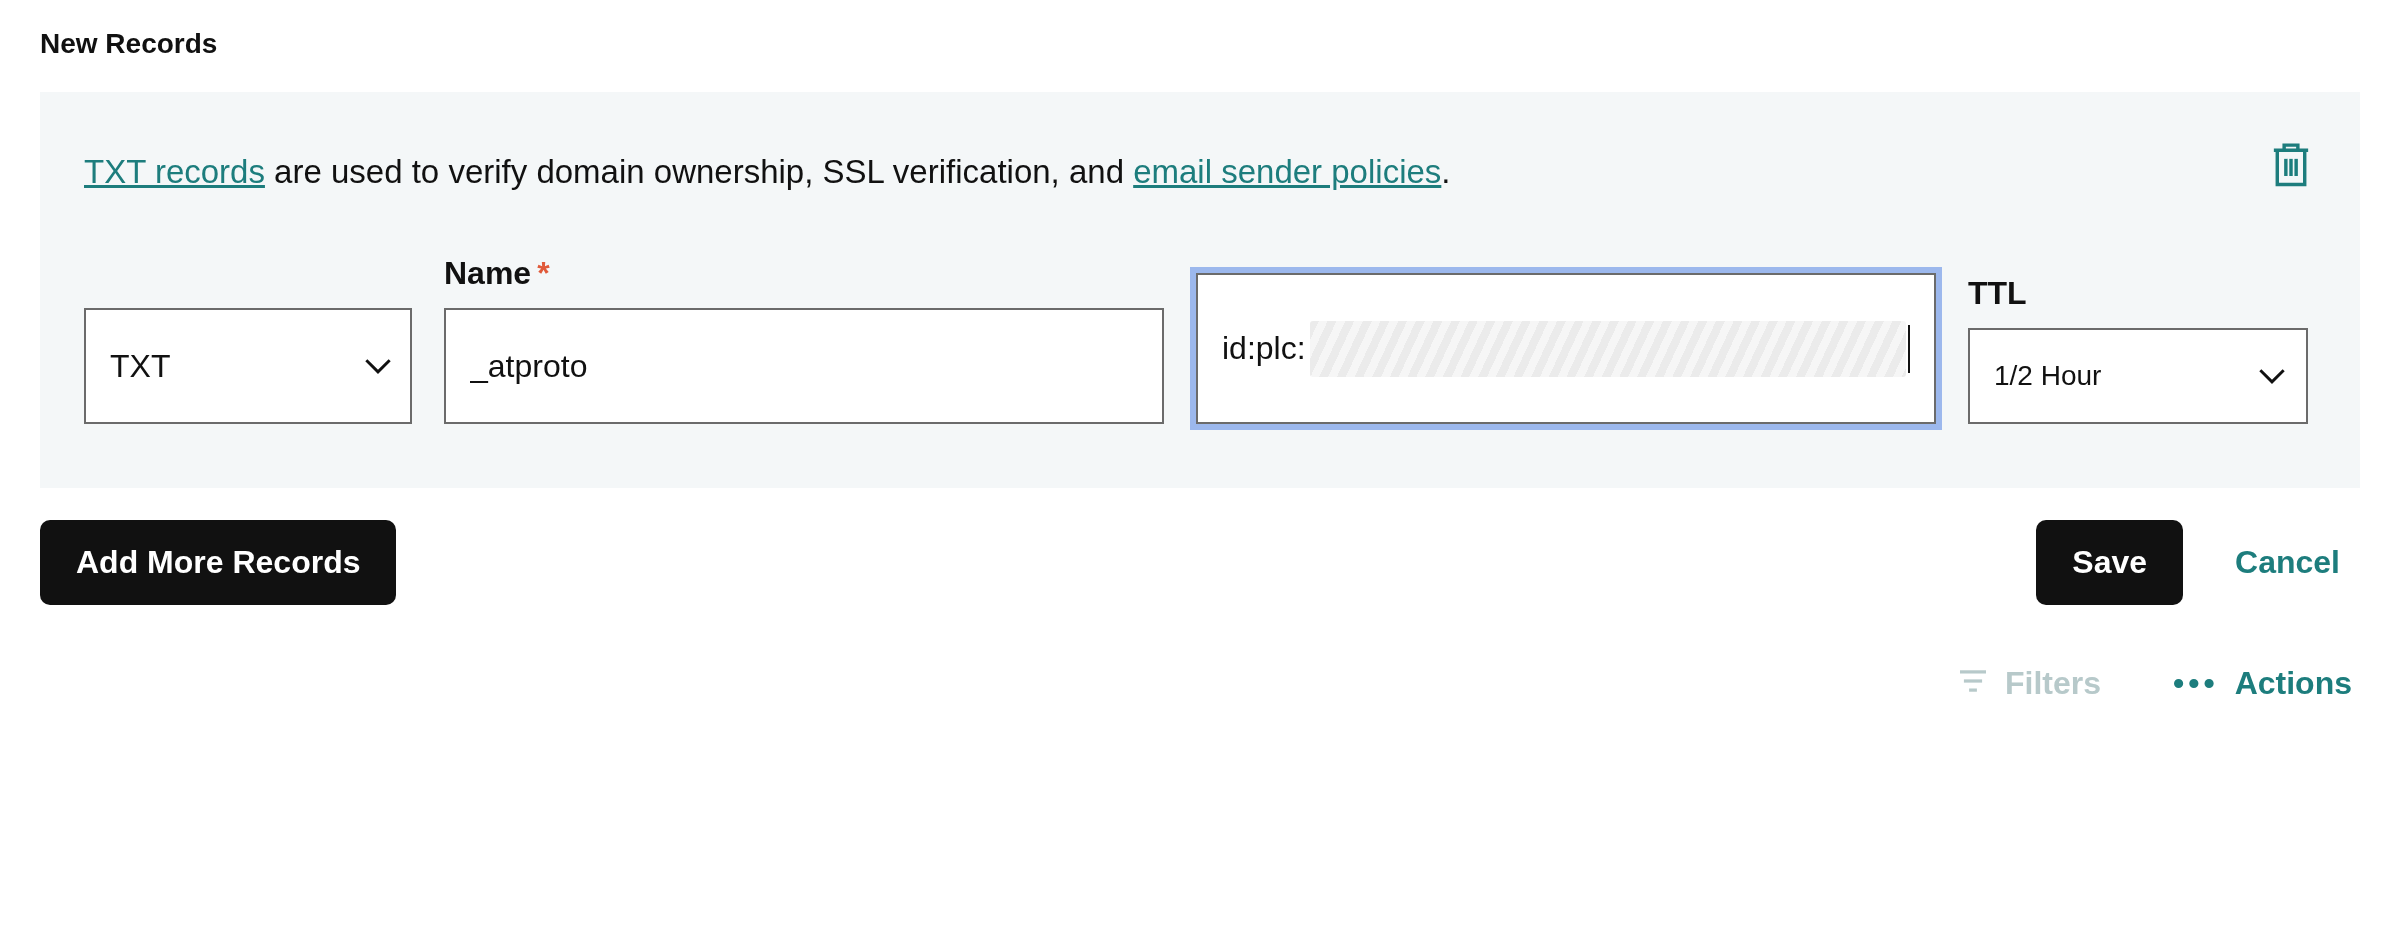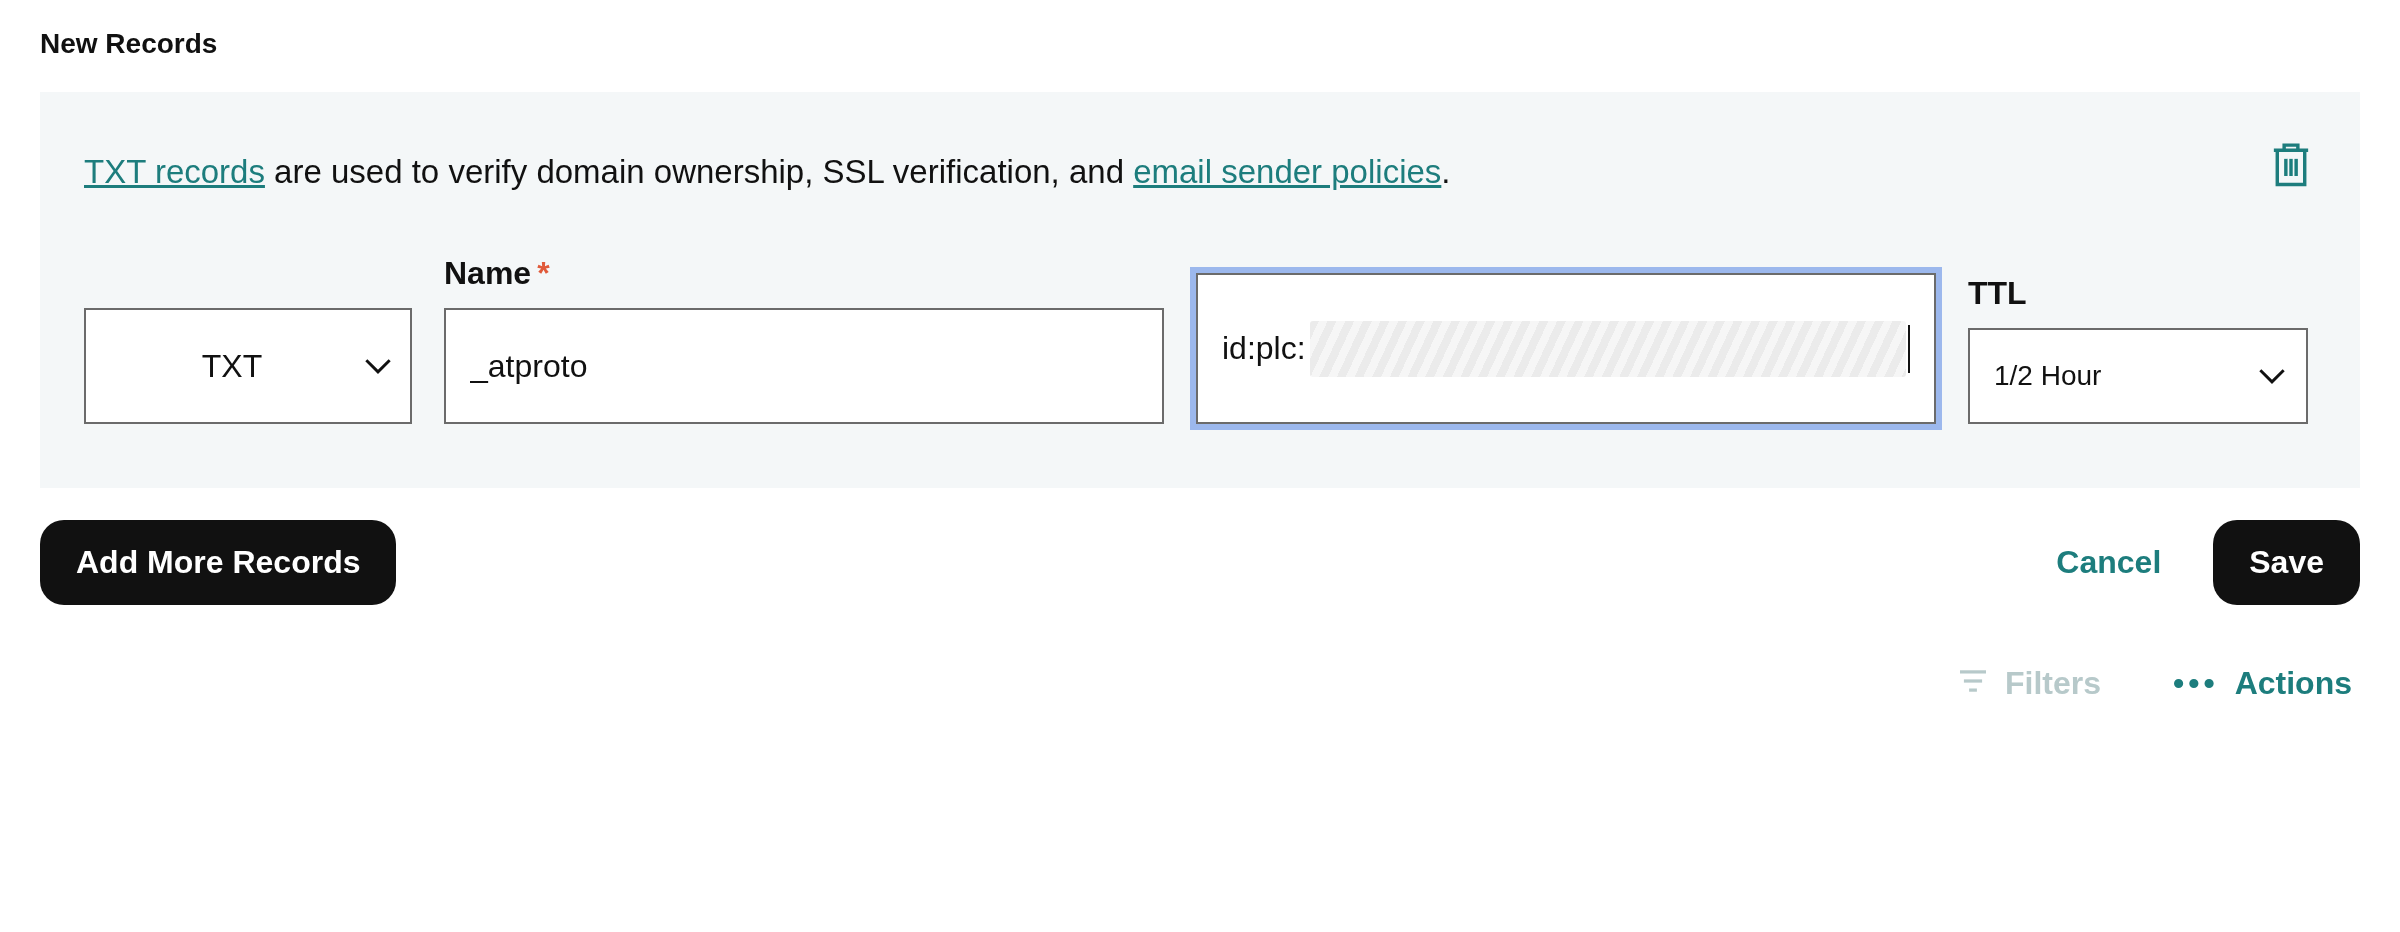--- a/index.html
+++ b/index.html
@@ -86,21 +86,20 @@
     .text-input {
       width: 100%;
       height: 116px;
       border: 2px solid #6b6b6b;
       background: #fff;
       font-size: 32px;
       padding: 0 24px;
       color: #111;
       font-family: inherit;
       outline: none;
-      justify-content: center;
     }
     .select-box {
       padding-right: 56px;
       cursor: pointer;
       display: flex;
       align-items: center;
     }
     .text-input {
       padding-top: 0;
       padding-bottom: 0;
@@ -163,21 +162,21 @@
     .buttons-row {
       display: flex;
       justify-content: space-between;
       align-items: center;
       margin-top: 6px;
     }
     .btn {
       font-size: 32px;
       font-weight: 700;
       padding: 24px 36px;
-      border-radius: 24px;
+      border-radius: 10px;
       border: none;
       cursor: pointer;
       font-family: inherit;
     }
     .btn-primary {
       background: #111;
       color: #fff;
     }
     .btn-link {
       background: none;
@@ -294,22 +293,22 @@
           </span>
         </div>
       </div>
     </div>
   </div>
 </div>
 
 <div class="buttons-row">
   <button class="btn btn-primary">Add More Records</button>
   <div class="right-buttons">
+    <button class="btn btn-primary">Save</button>
     <button class="btn btn-link">Cancel</button>
-    <button class="btn btn-primary">Save</button>
   </div>
 </div>
 
 <div class="footer-row">
   <div class="footer-very footer-item footer-disabled">
     <span class="filter-icon">
       <svg viewBox="0 0 24 20" fill="none" stroke="currentColor" stroke-width="2.5">
         <path d="M2 3 L22 3"></path>
         <path d="M5 10 L19 10"></path>
         <path d="M9 17 L15 17"></path>

